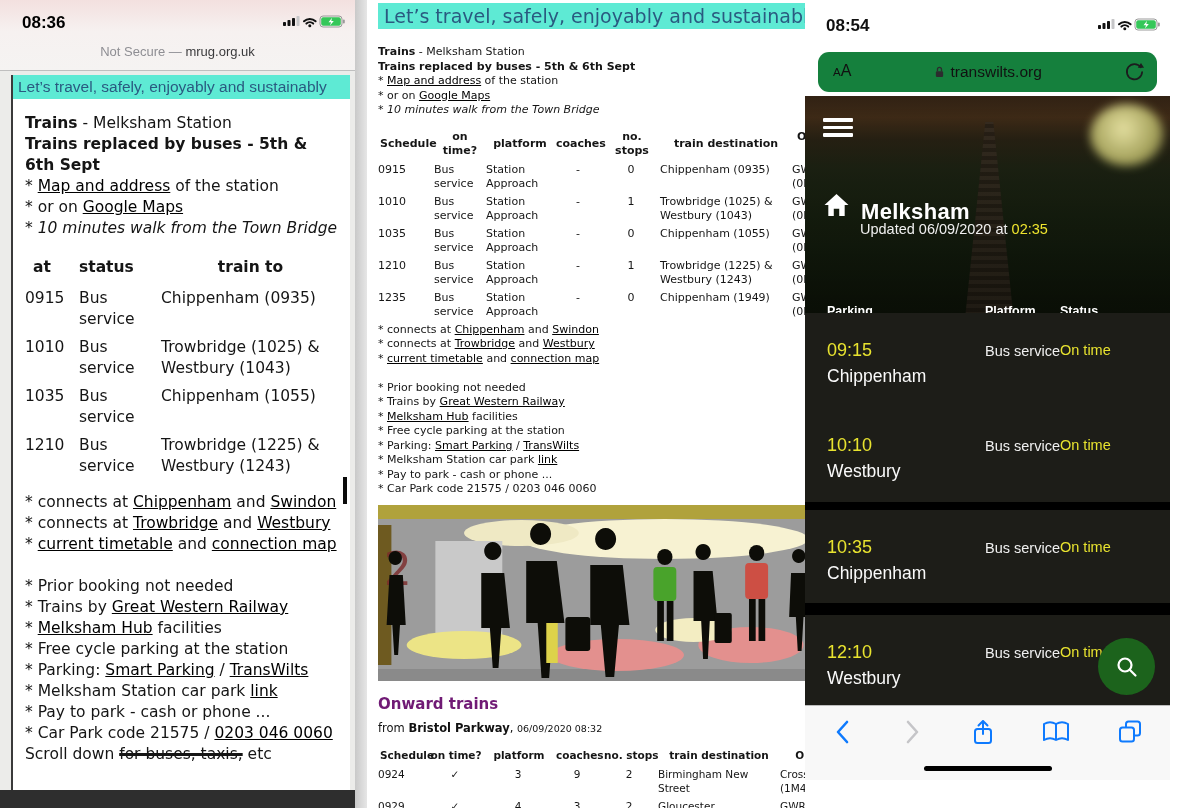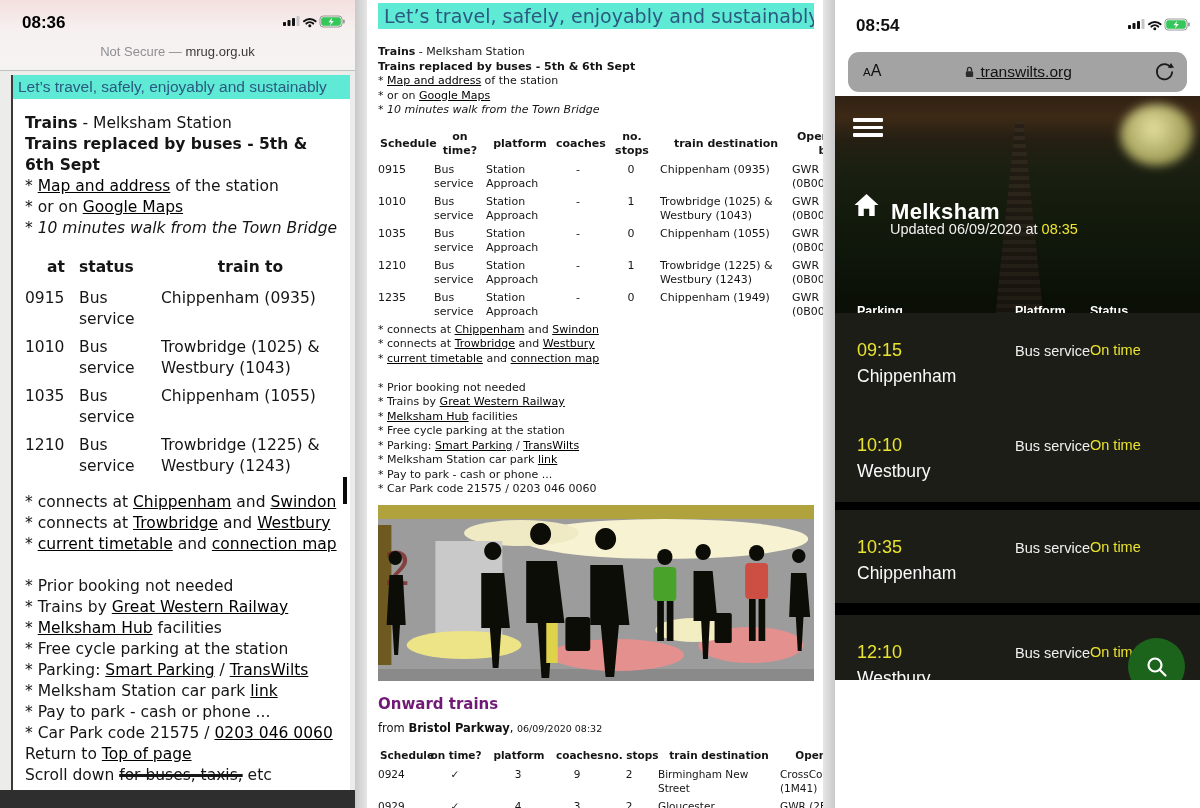--- a/index.html
+++ b/index.html
@@ -22,21 +22,21 @@
   .lp-page{position:absolute;left:0;top:71px;width:355px;height:719px;background:#ececea;}
   .lp-card{position:absolute;left:11px;top:4px;width:337px;bottom:0;background:#fff;
     border-left:2px solid #3a3a3a;overflow:hidden;}
   .banner{background:#5eead4;color:#2a5a80;white-space:nowrap;overflow:hidden;}
   .lp-banner{font-size:15.5px;padding:3px 0 3px 5px;}
   .lp-body{padding:14px 10px 0 12px;font-family:"DejaVu Sans",sans-serif;font-size:15.5px;line-height:21px;color:#151515;}
   .lines-lg .ln{min-height:21px;}
   .board{width:100%;border-collapse:collapse;margin:16px 0 10px 0;font-family:"DejaVu Sans",sans-serif;
     font-size:15.5px;line-height:21px;}
   .board th{font-weight:bold;text-align:left;padding:2px 0 8px 0;}
-  .board th:nth-child(1){width:46px;padding-left:8px;text-align:center;}
+  .board th:nth-child(1){width:46px;padding-left:8px;}
   .board th:nth-child(2){width:82px;}
   .board th:nth-child(3){text-align:center;}
   .board td{vertical-align:top;padding:2px 0 5px 0;}
   .lp-bottom{position:absolute;left:0;bottom:0;width:355px;height:18px;background:#2e2e2e;}
   .tick{position:absolute;left:343px;top:477px;width:4px;height:27px;background:#0b0b0b;z-index:6;}
 
   
   .p-mid{position:absolute;left:355px;top:0;width:480px;height:808px;background:#fff;overflow:hidden;}
   .gut{position:absolute;top:0;height:808px;width:12px;background:linear-gradient(90deg,#c9c9c9,#e6e6e6);}
   .gut.gl{left:0;} .gut.gr{right:0;background:linear-gradient(90deg,#e6e6e6,#c9c9c9);}
@@ -69,27 +69,27 @@
   #onw-table td:nth-child(2){white-space:nowrap;}
   #onw-table th:nth-child(3),#onw-table td:nth-child(3){width:66px;text-align:center;}
   #onw-table th:nth-child(4),#onw-table td:nth-child(4){width:44px;text-align:center;}
   #onw-table th:nth-child(5),#onw-table td:nth-child(5){width:52px;text-align:center;}
   #onw-table th:nth-child(6),#onw-table td:nth-child(6){width:118px;text-align:left;}
   #onw-table th:nth-child(6){text-align:center;}
   #onw-table th:nth-child(7),#onw-table td:nth-child(7){width:100px;text-align:left;}
   #onw-table th:nth-child(7){text-align:center;}
 
   
-  .p-right{position:absolute;left:835px;top:0;width:365px;height:680px;background:#fff;overflow:hidden;}
+  .p-right{position:absolute;left:805px;top:0;width:365px;height:808px;background:#fff;overflow:hidden;}
   .rp-clock{position:absolute;left:21px;top:16px;font-weight:bold;font-size:17px;}
   .rp-sticons{position:absolute;right:10px;top:18px;}
-  .rp-url{position:absolute;left:13px;top:52px;right:13px;height:40px;background:#a3a3a3;border-radius:11px;}
+  .rp-url{position:absolute;left:13px;top:52px;right:13px;height:40px;background:#15803d;border-radius:11px;}
   .rp-aa{position:absolute;left:15px;top:10px;font-size:16px;color:#111;}
   .rp-aa .a1{font-size:11.5px;}
-  .rp-dom{position:absolute;left:0;right:0;top:11px;text-align:center;font-size:15.5px;color:#111;text-decoration:underline;}
+  .rp-dom{position:absolute;left:0;right:0;top:11px;text-align:center;font-size:15.5px;color:#111;}
   .rp-refresh{position:absolute;right:12px;top:9px;}
   .rp-photo{position:absolute;left:0;top:96px;width:365px;height:217px;overflow:hidden;
     background:linear-gradient(180deg,#46301c 0%,#5a3d20 10%,#39301c 20%,#2a331b 34%,#223017 55%,#1b2812 78%,#151f0d 100%);}
   .track{position:absolute;left:0;top:0;width:100%;height:100%;
     background:repeating-linear-gradient(180deg,#4e4030 0 4px,#372c1f 4px 8px);
     clip-path:polygon(44% 100%,57% 100%,51.6% 12%,49.4% 12%);opacity:.85;}
   .photo-dim{position:absolute;inset:0;background:linear-gradient(180deg,rgba(0,0,0,.30),rgba(0,0,0,.55));}
   .ball{position:absolute;right:6px;top:8px;width:74px;height:62px;border-radius:50%;
     background:radial-gradient(circle at 45% 40%,#eeeaa8,#aaa75e 60%,rgba(90,90,40,0));filter:blur(5px);opacity:.95;}
   .burger{position:absolute;left:18px;top:22px;width:30px;height:22px;cursor:pointer;}
@@ -196,21 +196,20 @@
               <div class="ln"><span>* </span><span class="lnk">current timetable</span><span> and </span><span class="lnk">connection map</span></div>
               <div class="ln"></div>
               <div class="ln"><span>* Prior booking not needed</span></div>
               <div class="ln"><span>* Trains by </span><span class="lnk">Great Western Railway</span></div>
               <div class="ln"><span>* </span><span class="lnk">Melksham Hub</span><span> facilities</span></div>
               <div class="ln"><span>* Free cycle parking at the station</span></div>
               <div class="ln"><span>* Parking: </span><span class="lnk">Smart Parking</span><span> / </span><span class="lnk">TransWilts</span></div>
               <div class="ln"><span>* Melksham Station car park </span><span class="lnk">link</span></div>
               <div class="ln"><span>* Pay to park - cash or phone ...</span></div>
               <div class="ln"><span>* Car Park code 21575 / </span><span class="lnk">0203 046 0060</span></div>
-              <div class="ln"><span>Return to </span><span class="lnk">Top of page</span></div>
               <div class="ln"><span>Scroll down </span><span class="strk">for buses, taxis,</span><span> etc</span></div>
             </div>
         </div>
       </div>
     </div>
     <div class="lp-bottom"></div>
   </div>
 
   <div class="tick"></div>
 
@@ -406,21 +405,21 @@
           <div></div>
           <div></div>
           <div></div>
         </div>
       <div class="stn-row">
         <svg width="27" height="24" viewBox="0 0 24 22">
           <path d="M12 1 L1 11 H4.5 V21 H9.5 V14.5 H14.5 V21 H19.5 V11 H23 Z" fill="#fff"></path>
         </svg>
         <span class="stn-name">Melksham</span>
       </div>
-      <div class="updated"><span>Updated 06/09/2020 at </span><span class="yel">08:35</span></div>
+      <div class="updated"><span>Updated 06/09/2020 at </span><span class="yel">02:35</span></div>
       <div class="dep-heads">
         <span class="dh1">Parking</span>
         <span class="dh2">Platform</span>
         <span class="dh3">Status</span>
       </div>
     </div>
 
     <div class="rp-rows">
       <div class="dep">
         <span class="t">09:15</span>

